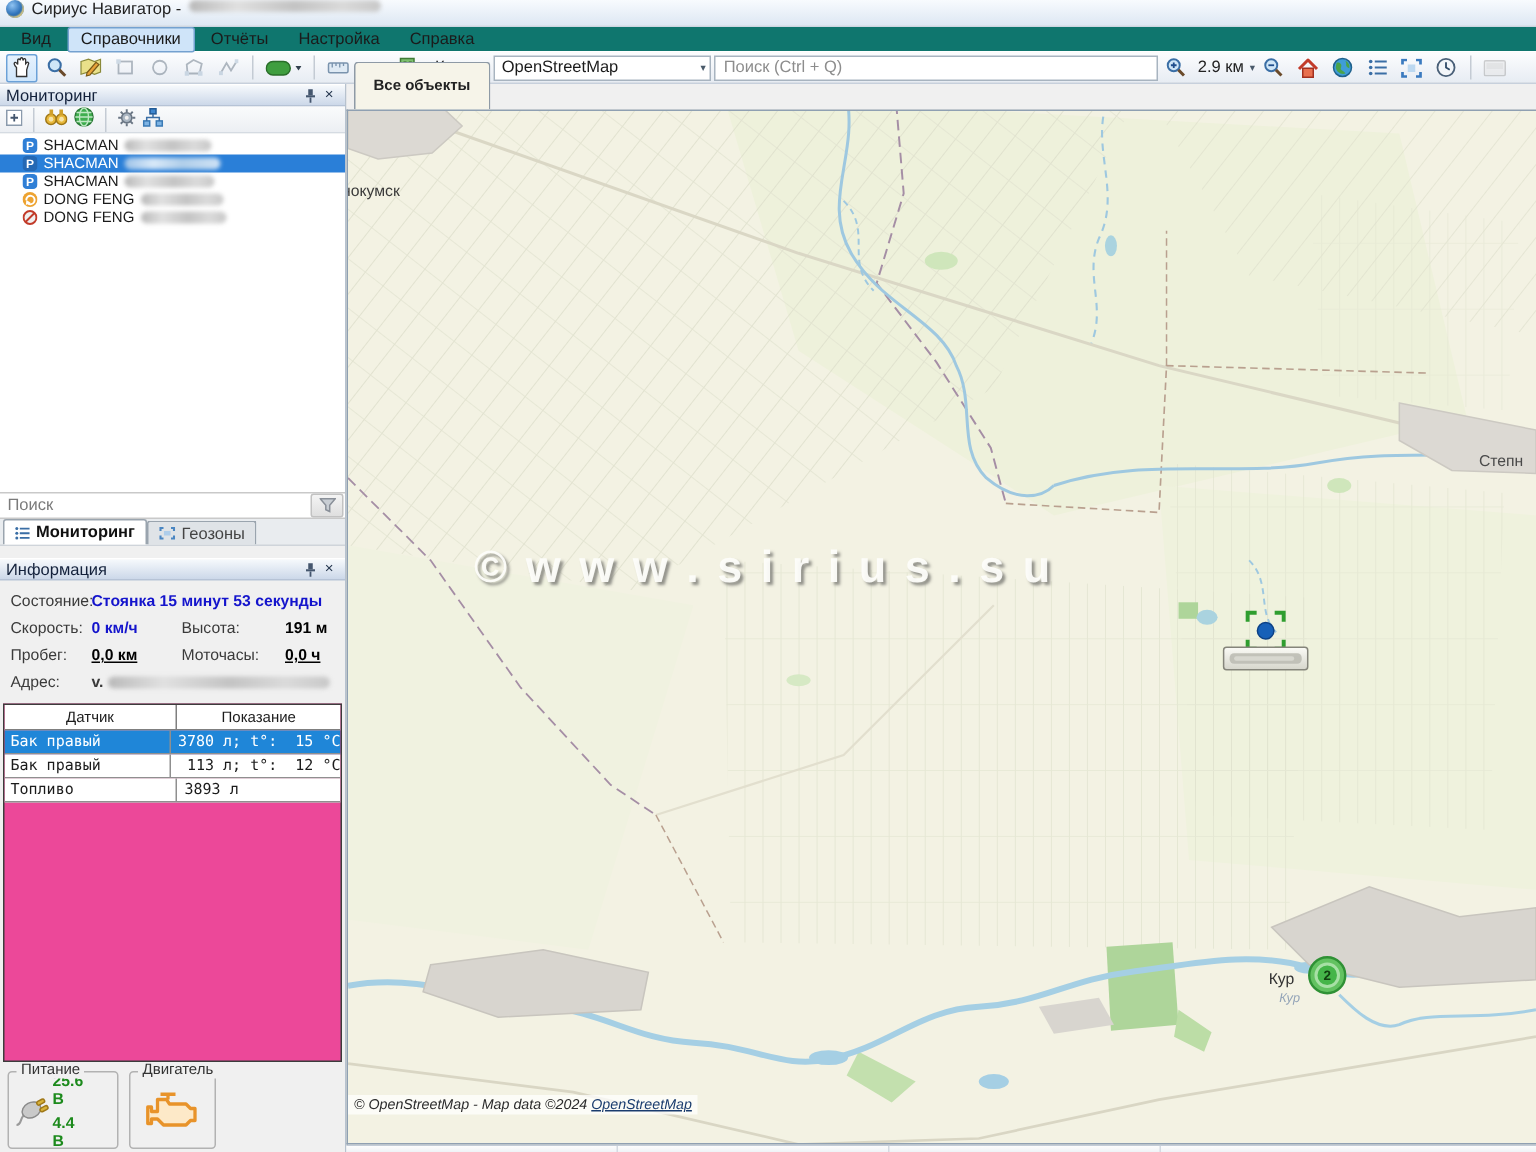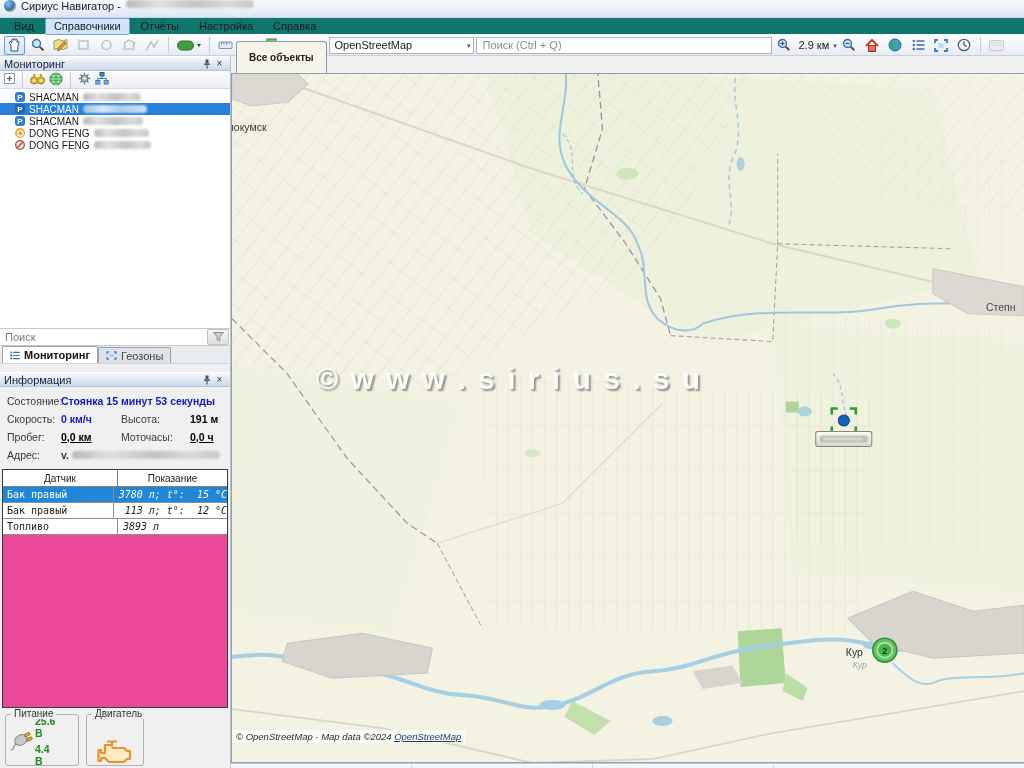--- a/index.html
+++ b/index.html
@@ -59,30 +59,30 @@
   .iv.blue { color:#1414cc; }
   .iv.underline { text-decoration:underline; }
   .span3 { grid-column:2 / 5; }
 
   .sensor-wrap { flex:1; margin:2px 2px 0; border:1px solid #3c3c3c; background:#ec4899; display:flex; flex-direction:column; overflow:hidden; }
   .st-head { height:17px; flex:none; display:flex; align-items:stretch; background:#fff; border-bottom:1px solid #7f7f7f; font-size:10px; }
   .st-head .c1 { width:115px; border-right:1px solid #7f7f7f; display:flex; align-items:center; justify-content:center; }
   .st-head .c2 { flex:1; display:flex; align-items:center; justify-content:center; }
   .st-row { height:16px; flex:none; display:flex; align-items:stretch; background:#fff; border-bottom:1px solid #8f8f8f; font-family:"DejaVu Sans Mono", monospace; font-size:10px; white-space:pre; }
   .st-row .c1 { width:115px; border-right:1px solid #8f8f8f; display:flex; align-items:center; padding-left:4px; }
-  .st-row .c2 { flex:1; display:flex; align-items:center; padding-left:5px;font-style:italic; }
+  .st-row .c2 { flex:1; display:flex; align-items:center; padding-left:5px; }
   .st-row.selected { background:#1f86d8; color:#fff; }
 
   .status-row { height:62px; flex:none; display:flex; gap:7px; padding:6px 4px 4px 5px; }
   .groupbox { position:relative; border:1px solid #b2b2b2; border-radius:3px; background:#f0f0f0; }
   .gb-label { position:absolute; top:-7px; left:5px; background:#f0f0f0; padding:0 3px; font-size:10px; color:#333; white-space:nowrap; }
   .gb-power { width:74px; display:flex; align-items:center; padding:4px 18px 2px 3px; gap:2px; }
   .gb-power .vals { display:flex; flex-direction:column; gap:4px; align-items:flex-start; flex:1; padding-right:4px; }
   .green-val { color:#1c8a1c; font-weight:bold; font-size:10.5px; }
-  .gb-engine { width:58px; display:flex; align-items:flex-end; justify-content:center; }
+  .gb-engine { width:58px; display:flex; align-items:center; justify-content:center; }
   .gb-gps { width:80px; display:flex; flex-direction:column; align-items:center; justify-content:center; gap:3px; }
 
   
   .map-area { flex:1; display:flex; flex-direction:column; background:#f0f0f0; min-width:0; }
   .map-tabs { height:17px; flex:none; display:flex; align-items:flex-end; padding-left:5px; }
   .map-tab { height:32px; background:#f6f4e9; border:1px solid #8e9aa6; border-bottom:none; border-radius:3px 3px 0 0; padding:0 12px; display:flex; align-items:center; font-weight:bold; font-size:10px; color:#222; }
   .map-canvas { flex:1; position:relative; border:1px solid #8fa0b2; border-right:none; background:#f3f2e3; overflow:hidden; }
   .map-canvas svg.basemap { position:absolute; inset:0; width:100%; height:100%; }
   .watermark { position:absolute; left:84px; top:288px; font-size:30px; font-weight:bold; letter-spacing:2px; color:rgba(253,253,250,.95); text-shadow:2px 2px 2px rgba(128,128,122,.85); white-space:nowrap; }
   .attribution { position:absolute; left:0; bottom:19px; background:rgba(255,255,255,.72); font-size:9.5px; color:#2b2b2b; padding:1px 4px; white-space:nowrap;font-style:italic; }

